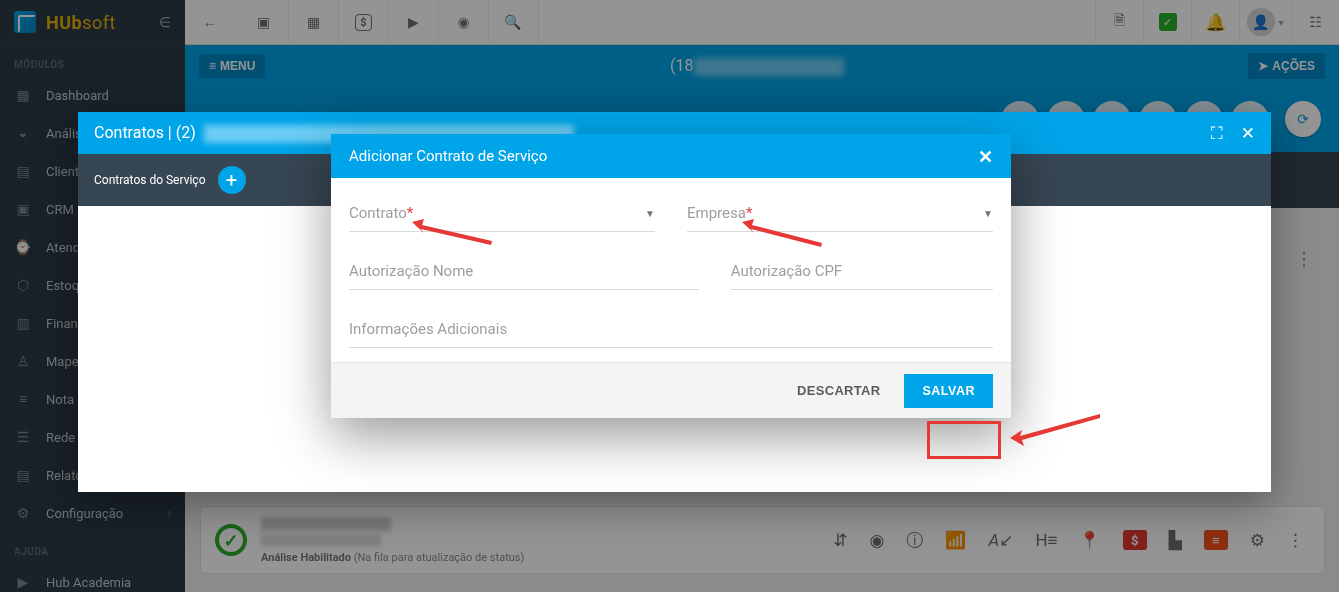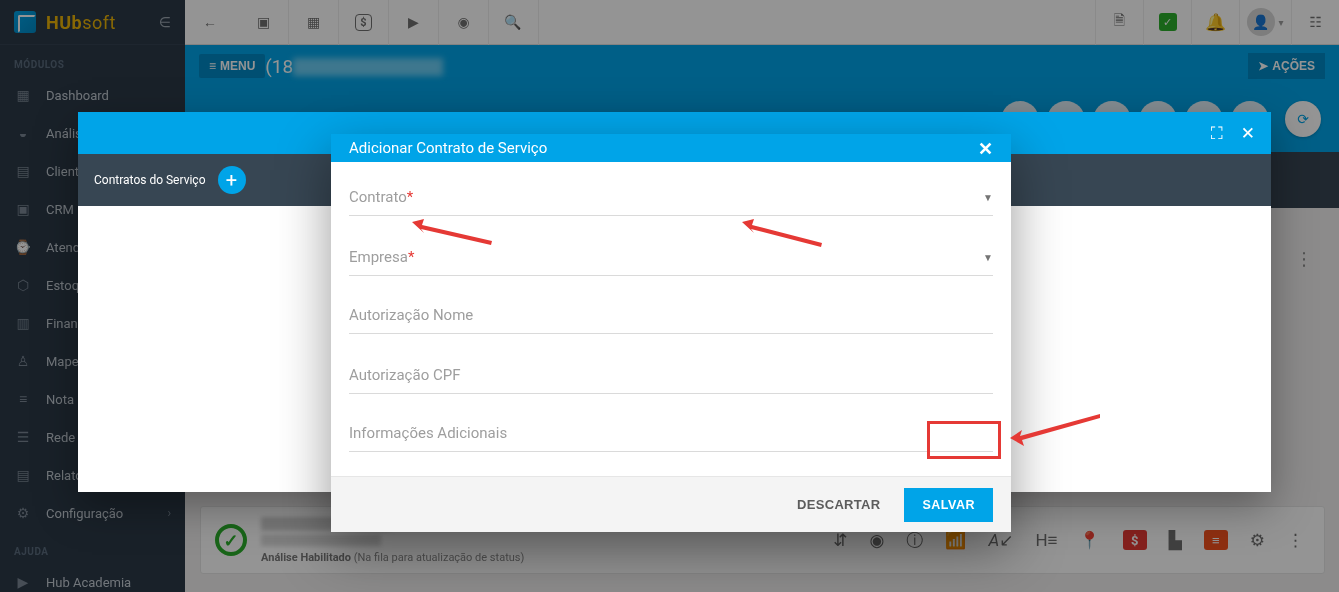--- a/index.html
+++ b/index.html
@@ -24,21 +24,21 @@
 .tb-btn:first-child{border-right:none;margin-right:4px;}
 .tb-right{margin-left:auto;display:flex;align-items:center;height:45px;}
 .tb-r-btn{width:48px;height:45px;display:flex;align-items:center;justify-content:center;border-left:1px solid #EEE;color:#707070;cursor:pointer;}
 .badge-green{width:18px;height:18px;background:#2BAF2B;border-radius:3px;display:flex;align-items:center;justify-content:center;color:#fff;font-size:11px;}
 .bell-red{color:#E53935;font-size:17px;position:relative;}
 .avatar{width:28px;height:28px;border-radius:50%;background:#D7D7D7;display:flex;align-items:center;justify-content:center;color:#9E9E9E;}
 
 
 .bluebar{position:absolute;left:185px;top:45px;right:0;height:42px;background:#00A4E8;display:flex;align-items:center;padding:0 14px;color:#fff;z-index:1;}
 .menu-btn{background:#0089C4;border:none;color:#fff;padding:5px 10px;border-radius:2px;font-size:12px;font-weight:700;display:flex;align-items:center;gap:4px;cursor:pointer;}
-.bluebar-title{flex:1;font-size:19px;font-weight:400;}
+.bluebar-title{flex:1;text-align:center;font-size:16px;font-weight:400;}
 .acoes-btn{background:#0089C4;border:none;color:#fff;padding:6px 10px;font-size:12px;font-weight:700;display:flex;align-items:center;gap:4px;cursor:pointer;}
 
 
 .content-stub{position:absolute;left:185px;top:87px;right:0;height:78px;background:#00A4E8;z-index:1;}
 .refresh-circle{position:absolute;right:18px;top:14px;width:36px;height:36px;border-radius:50%;background:#fff;display:flex;align-items:center;justify-content:center;color:#00A4E8;cursor:pointer;box-shadow:0 1px 3px rgba(0,0,0,.2);}
 .stub-circle{position:absolute;top:14px;width:38px;height:38px;border-radius:50%;background:#E6F5FD;}
 .dark-strip{position:absolute;left:185px;top:152px;right:0;height:56px;background:#374653;z-index:1;}
 .status-label{position:absolute;right:100px;top:8px;font-size:10px;color:#BFC7CE;}
 .status-value{position:absolute;right:100px;top:24px;font-size:13px;color:#fff;border-bottom:1px dotted #6B7884;min-width:48px;display:flex;align-items:center;gap:6px;}
 
@@ -63,25 +63,25 @@
 .d1-title{font-size:16px;}
 .d1-title-blur{display:inline-block;width:370px;height:18px;background:#6BCDF4;filter:blur(3px);vertical-align:middle;margin-left:4px;}
 .d1-head-actions{margin-left:auto;display:flex;gap:18px;font-size:17px;cursor:pointer;}
 .d1-sub{height:52px;background:#374653;color:#fff;display:flex;align-items:center;padding:0 16px;}
 .d1-sub-title{font-size:12px;}
 .add-circle{width:28px;height:28px;border-radius:50%;background:#00A4E8;color:#fff;display:flex;align-items:center;justify-content:center;font-size:20px;margin-left:12px;cursor:pointer;}
 .d1-body{flex:1;background:#fff;}
 
 
 .dialog2{position:absolute;left:331px;top:134px;width:680px;background:#fff;box-shadow:0 18px 50px rgba(0,0,0,.4);z-index:8;}
-.d2-head{height:28px;background:#00A4E8;color:#fff;display:flex;align-items:center;padding:0 18px;}
+.d2-head{height:44px;background:#00A4E8;color:#fff;display:flex;align-items:center;padding:0 18px;}
 .d2-title{font-size:15px;}
 .d2-close{margin-left:auto;font-size:18px;cursor:pointer;font-weight:700;}
 .d2-body{padding:26px 18px 10px;}
-.form-row{display:flex;gap:32px;margin-bottom:30px;flex-direction:column;}
+.form-row{display:flex;gap:32px;margin-bottom:30px;}
 .form-group{flex:1;position:relative;}
 .fg-label{font-size:15px;color:#9E9E9E;position:absolute;top:0;left:0;pointer-events:none;}
 .fg-req{color:#E53935;}
 .fg-input{width:100%;border:none;border-bottom:1px solid #DADADA;height:28px;font-size:14px;background:transparent;}
 .fg-dd{position:absolute;right:0;top:4px;color:#757575;font-size:10px;}
 .d2-foot{height:56px;background:#F4F4F4;border-top:1px solid #E6E6E6;display:flex;align-items:center;justify-content:flex-end;padding:0 18px;gap:12px;}
 .btn-discard{background:none;border:none;font-size:13px;font-weight:700;color:#5C5C5C;padding:8px 12px;cursor:pointer;letter-spacing:0.3px;}
 .btn-save{background:#00A4E8;border:none;color:#fff;font-size:12.5px;font-weight:700;padding:10px 18px;cursor:pointer;letter-spacing:0.5px;}
 .red-box{position:absolute;border:3px solid #E53935;pointer-events:none;z-index:9;}
 
@@ -236,20 +236,21 @@
     <span>⚙</span>
     <span>⋮</span>
   </div>
 </div>
 <div style="position:absolute;right:26px;top:248px;color:#888;font-size:18px;z-index:1;">⋮</div>
 
 <div class="dim"></div>
 
 <div class="dialog1">
   <div class="d1-head">
+    <div class="d1-title"><span>Contratos | (2)</span> <span class="d1-title-blur"></span></div>
     <div class="d1-head-actions">
       <span>⛶</span>
       <span>✕</span>
     </div>
   </div>
   <div class="d1-sub">
     <div class="d1-sub-title">Contratos do Serviço</div>
     <div class="add-circle">+</div>
   </div>
   <div class="d1-body"></div>
@@ -276,21 +277,21 @@
     <div class="form-row">
       <div class="form-group">
         <div class="fg-label">Autorização Nome</div>
         <input class="fg-input" style="">
       </div>
       <div class="form-group" style="flex:0.75;">
         <div class="fg-label">Autorização CPF</div>
         <input class="fg-input" style="">
       </div>
     </div>
-    <div class="form-row" style="margin-bottom:14px;">
+    <div class="form-row" style="margin-bottom:4px;">
       <div class="form-group">
         <div class="fg-label">Informações Adicionais</div>
         <input class="fg-input" style="">
       </div>
     </div>
   </div>
   <div class="d2-foot">
     <button class="btn-discard">DESCARTAR</button>
     <button class="btn-save">SALVAR</button>
   </div>

